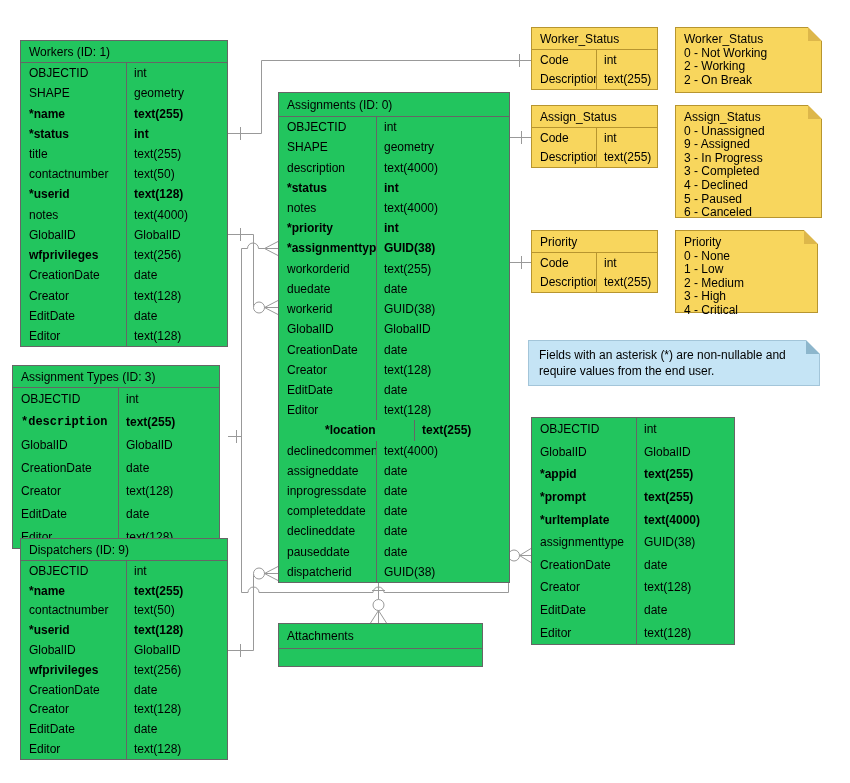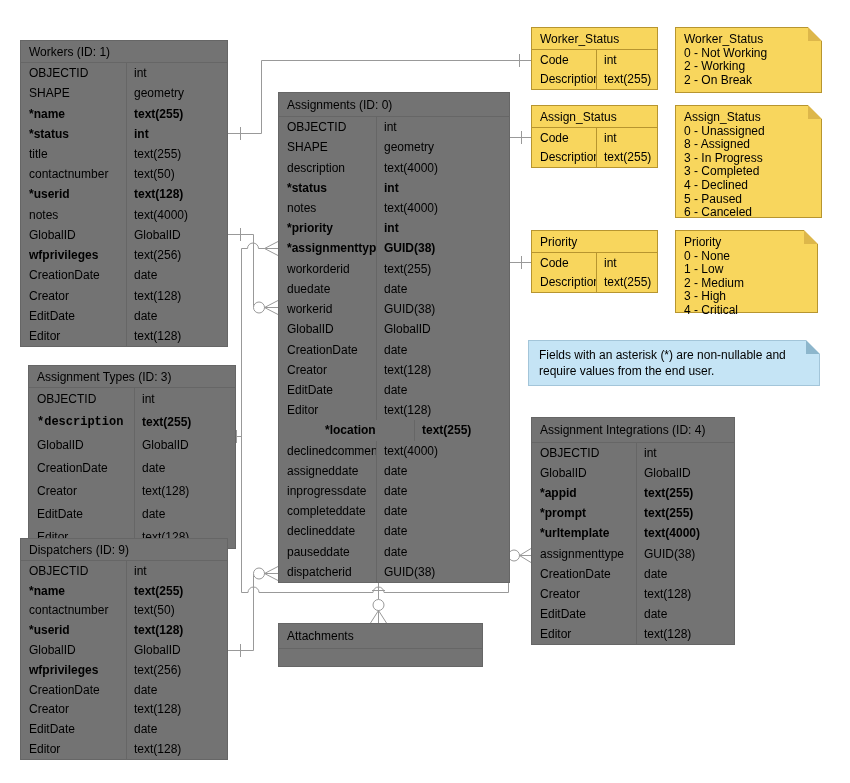--- a/index.html
+++ b/index.html
@@ -2,21 +2,21 @@
 <html style="--gold: #F8D65D; --gold_border: #B7952F; --gold_fold: #DDB74A; --blue: #C5E4F5; --blue_border: #A3C5D9; --blue_fold: #8DB6CC; --line: #999999; --table_border: #666666;"><head>
 <meta charset="utf-8">
 <style>
   html,body{margin:0;padding:0;background:#fff;}
   #canvas{position:relative;width:850px;height:783px;background:#fff;
     font-family:"Liberation Sans",sans-serif;font-size:12px;color:#000;overflow:hidden;}
   #connectors{position:absolute;left:0;top:0;pointer-events:none;}
   #connectors path{stroke:var(--line);stroke-width:1;fill:none;}
   #connectors circle{stroke:var(--line);stroke-width:1;fill:#fff;}
 
-  .etable{position:absolute;background:#737373;border:1px solid var(--table_border);
+  .etable{position:absolute;background:#22c55e;border:1px solid var(--table_border);
     box-sizing:border-box;display:flex;flex-direction:column;}
   .etable.gold{background:var(--gold);border-color:var(--gold_border);}
   .etitle{flex:0 0 auto;box-sizing:border-box;border-bottom:1px solid var(--table_border);
     display:flex;align-items:center;padding-left:8px;}
   .gold .etitle{border-bottom-color:var(--gold_border);}
   .erows{flex:1;display:flex;flex-direction:column;min-height:0;}
   .erow{flex:1;display:flex;align-items:stretch;min-height:0;}
   .cf{box-sizing:border-box;padding-left:8px;display:flex;align-items:center;
     white-space:nowrap;overflow:hidden;flex:0 0 auto;}
   .ct{flex:1;box-sizing:border-box;border-left:1px solid var(--table_border);
@@ -143,21 +143,21 @@
           <div class="erow">
             <div class="cf" style="width: 105px;">EditDate</div>
             <div class="ct">date</div>
           </div>
           <div class="erow">
             <div class="cf" style="width: 105px;">Editor</div>
             <div class="ct">text(128)</div>
           </div>
         </div>
       </div>
-      <div class="etable" style="left: 28px; top: 365px; width: 208px; height: 184px;">
+      <div class="etable" style="left: 12px; top: 365px; width: 208px; height: 184px;">
         <div class="etitle" style="height: 22px;">Assignment Types (ID: 3)</div>
         <div class="erows">
           <div class="erow">
             <div class="cf" style="width: 105px;">OBJECTID</div>
             <div class="ct">int</div>
           </div>
           <div class="erow">
             <div class="cf b" style="width: 105px; font-family: Liberation Mono, monospace;">*description</div>
             <div class="ct b">text(255)</div>
           </div>
@@ -327,21 +327,20 @@
       </div>
       <div class="etable" style="left: 278px; top: 623px; width: 205px; height: 44px;">
         <div class="etitle" style="height: 25px;">Attachments</div>
         <div class="erows">
           <div class="erow">
             <div class="cf" style="flex: 1 1 0%;"></div>
           </div>
         </div>
       </div>
       <div class="etable" style="left: 531px; top: 417px; width: 204px; height: 228px;">
-        <div class="etitle" style="height: 25px;">Assignment Integrations (ID: 4)</div>
         <div class="erows">
           <div class="erow">
             <div class="cf" style="width: 104px;">OBJECTID</div>
             <div class="ct">int</div>
           </div>
           <div class="erow">
             <div class="cf" style="width: 104px;">GlobalID</div>
             <div class="ct">GlobalID</div>
           </div>
           <div class="erow">
@@ -421,21 +420,21 @@
   <div id="notes-layer">
       <div class="note gold" style="left: 675px; top: 27px; width: 147px; height: 66px;">
         <div class="note-line">Worker_Status</div>
         <div class="note-line">0 - Not Working</div>
         <div class="note-line">2 - Working</div>
         <div class="note-line">2 - On Break</div>
       </div>
       <div class="note gold" style="left: 675px; top: 105px; width: 147px; height: 113px;">
         <div class="note-line">Assign_Status</div>
         <div class="note-line">0 - Unassigned</div>
-        <div class="note-line">8 - Assigned</div>
+        <div class="note-line">9 - Assigned</div>
         <div class="note-line">3 - In Progress</div>
         <div class="note-line">3 - Completed</div>
         <div class="note-line">4 - Declined</div>
         <div class="note-line">5 - Paused</div>
         <div class="note-line">6 - Canceled</div>
       </div>
       <div class="note gold" style="left: 675px; top: 230px; width: 143px; height: 83px;">
         <div class="note-line">Priority</div>
         <div class="note-line">0 - None</div>
         <div class="note-line">1 - Low</div>

